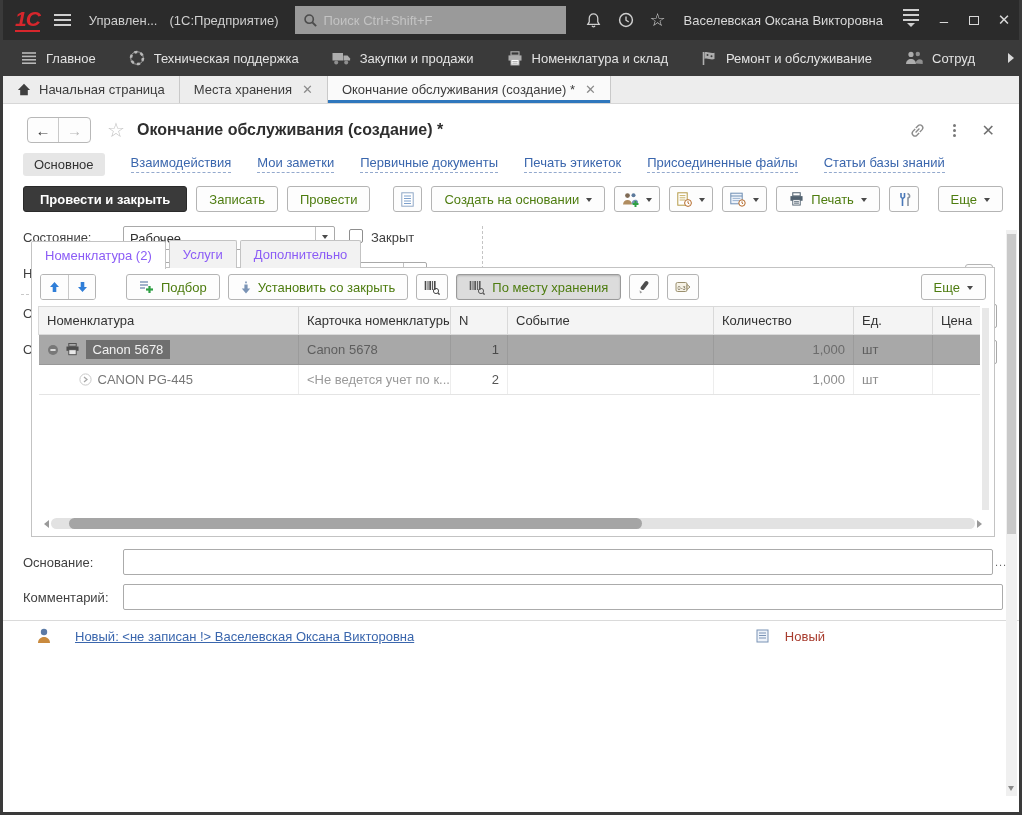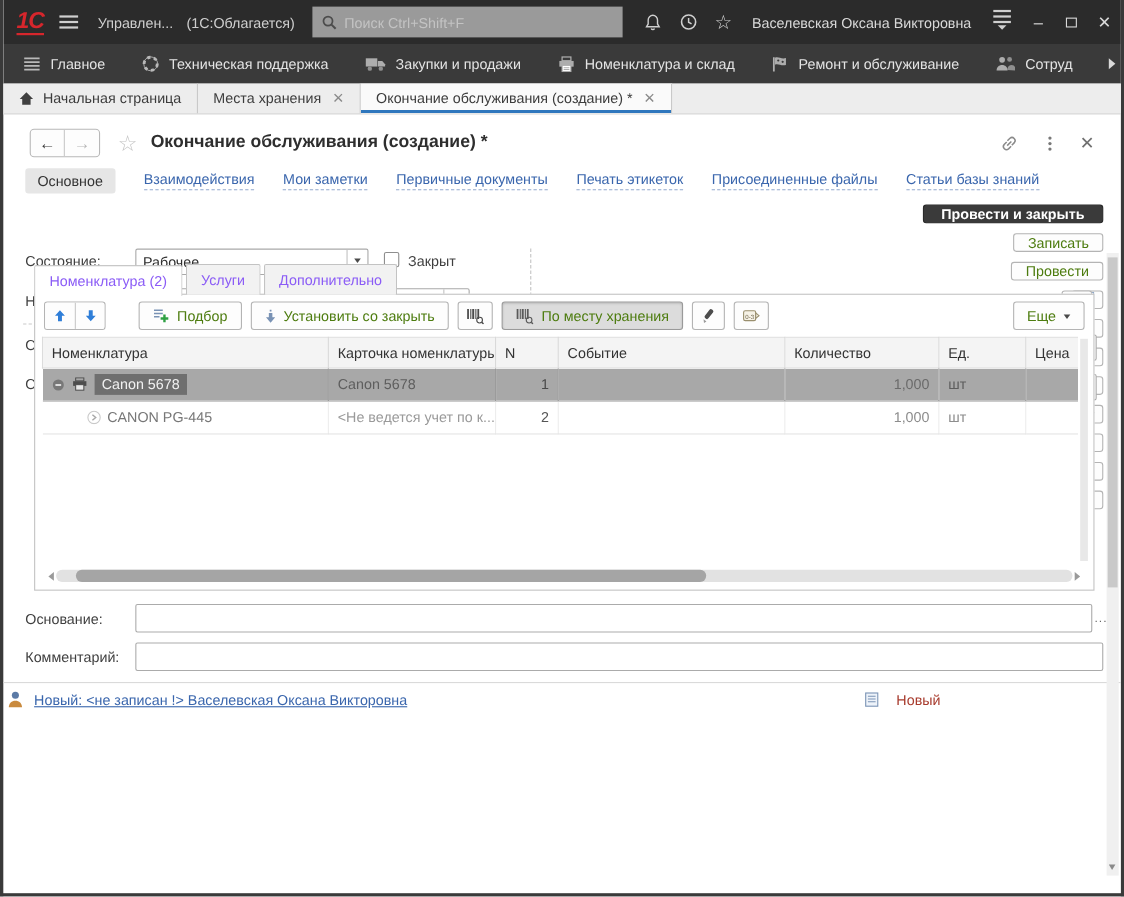--- a/index.html
+++ b/index.html
@@ -57,21 +57,21 @@
   .kebab { display:inline-flex; flex-direction:column; gap:2px; cursor:pointer; padding:2px;}
   .kebab i { width:3px; height:3px; background:#787878; border-radius:50%;}
   .fclose { color:#707070; font-size:16px; cursor:pointer;}
 
   
   .fnav { display:flex; align-items:center; gap:26px; padding:6px 16px 8px 20px; height:34px;}
   .chip { background:#e6e6e6; border-radius:3px; padding:4px 11px; color:#333; cursor:pointer;}
   .flink { color:#3a66ad; border-bottom:1px dashed #93a9cd; cursor:pointer; line-height:1.25;}
 
   
-  .ftools { display:flex; align-items:flex-end; gap:9px; padding:4px 16px 6px 20px; height:38px;flex-direction:column;}
+  .ftools { display:flex; align-items:flex-start; gap:9px; padding:4px 16px 6px 20px; height:38px;}
   .btn { height:26px; display:inline-flex; align-items:center; gap:7px; padding:0 12px;
          border:1px solid #b4b4b4; border-radius:3px; background:#fdfdfd; color:#4d7c0f;
          cursor:pointer; white-space:nowrap;}
   .btn.dark { background:#3a3a3a; border-color:#2a2a2a; color:#fff; font-weight:bold; padding:0 16px;}
   .btn.ic { padding:0 7px; }
   .arr { display:inline-block; width:0; height:0; border:3.5px solid transparent; border-top:4.5px solid #4a4a4a; margin-top:4px;}
   .gap-l { margin-left:14px; }
   .push { margin-left:auto; }
 
   
@@ -127,21 +127,21 @@
   .hs-thumb { position:absolute; left:2%; width:62%; top:0; height:11px; background:#a5a5a5; border-radius:6px; cursor:grab;}
 
   
   .brow { display:flex; align-items:center; margin:12px 10px 0 20px; }
   .brow.c { margin-top:9px; }
   .brow .blab { width:100px; color:#3f3f3f;}
   .brow .binput { flex:1; height:26px; border:1px solid #ababab; border-radius:2px; background:#fff;}
   .brow .mini { width:16px; text-align:center; color:#666; letter-spacing:1px; font-size:11px; cursor:pointer;}
 
   
-  .ffoot { display:flex; align-items:center; gap:10px; margin-top:10px; padding:7px 4px 0;
+  .ffoot { display:flex; align-items:center; gap:24px; margin-top:10px; padding:7px 34px 0;
            border-top:1px solid #dadada; }
   .flink2 { color:#3a66ad; text-decoration:underline; cursor:pointer; white-space:nowrap;}
   .fstate { color:#a83c2e; margin-left:8px; white-space:nowrap;}
   .foot-right { margin-left:auto; display:flex; align-items:center; gap:8px; padding-right:160px;}
 
   
   .vscroll { position:absolute; top:230px; right:2px; bottom:16px; width:11px; background:#f0f0f0;}
   .vscroll .thumb { position:absolute; top:4px; left:1px; width:9px; height:300px; background:#c9c9c9;}
   .vscroll .dn { position:absolute; bottom:2px; left:2px; width:0;height:0; border:3.5px solid transparent; border-top:5px solid #8a8a8a; cursor:pointer;}
 </style>
@@ -151,21 +151,21 @@
 <div class="window">
 
   <div class="titlebar">
     <span class="logo">1С</span>
     <span class="burger">
         <i></i>
         <i></i>
         <i></i>
       </span>
     <span class="apptitle">
-      <span>Управлен...</span><span class="sep"></span><span>(1С:Облагается)</span>
+      <span>Управлен...</span><span class="sep"></span><span>(1С:Предприятие)</span>
     </span>
     <div class="searchbox">
       <svg width="15" height="15" viewBox="0 0 16 16">
         <circle cx="6.6" cy="6.6" r="4.4" fill="none" stroke="#4c4c4c" stroke-width="1.7"></circle>
         <line x1="10" y1="10" x2="14" y2="14" stroke="#4c4c4c" stroke-width="2"></line>
       </svg>
       <span class="ph">Поиск Ctrl+Shift+F</span>
     </div>
     <div class="tb-right">
       <span class="tb-ico">

